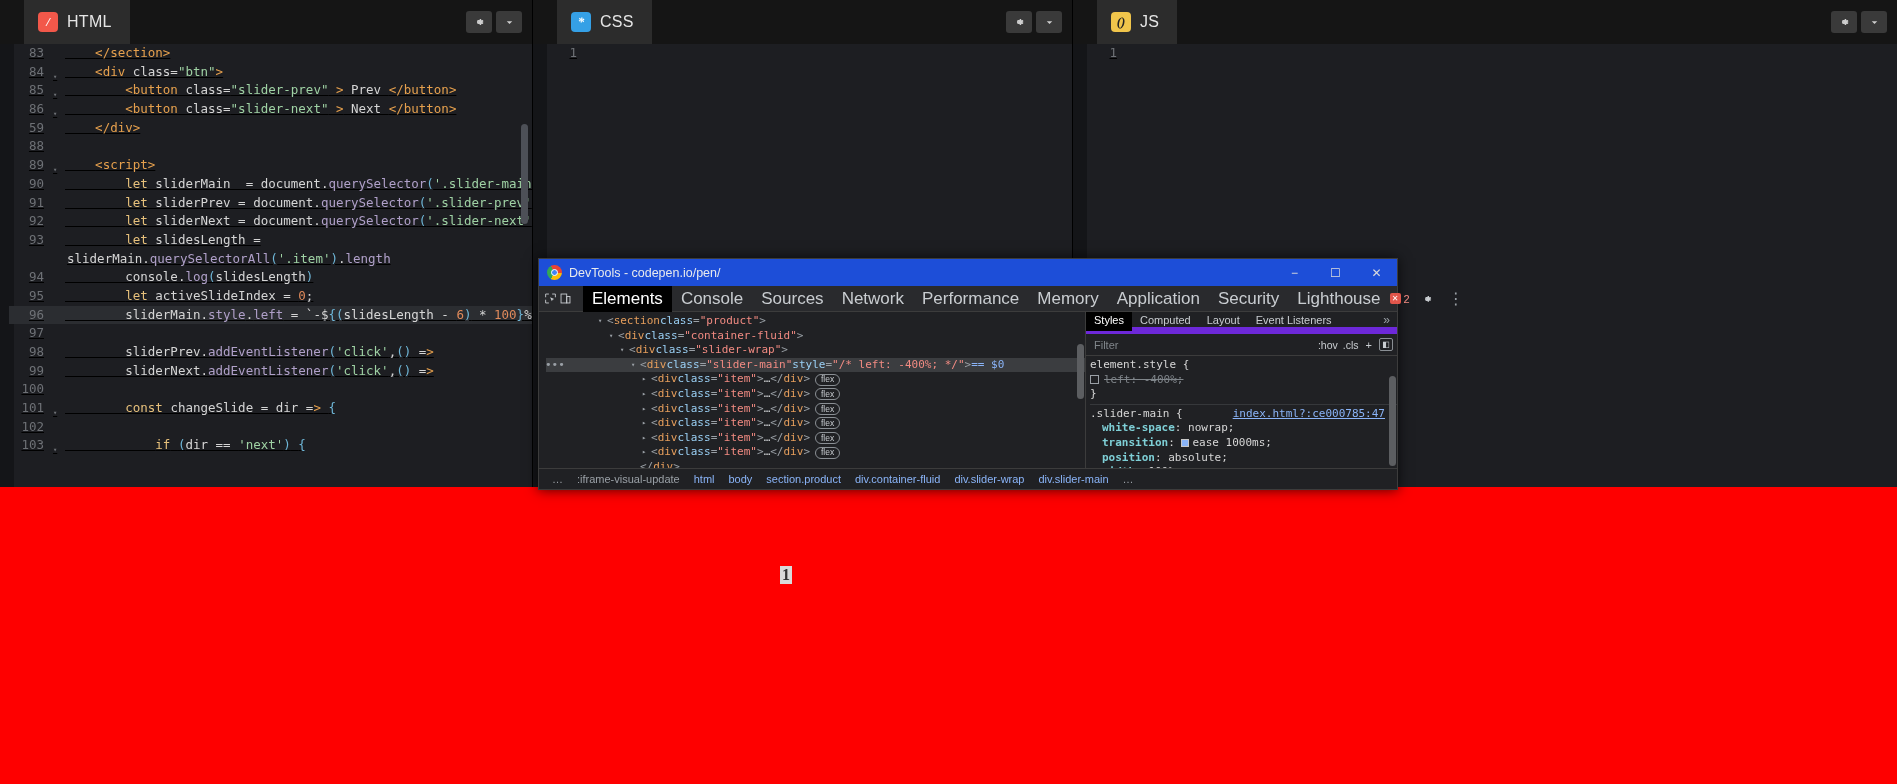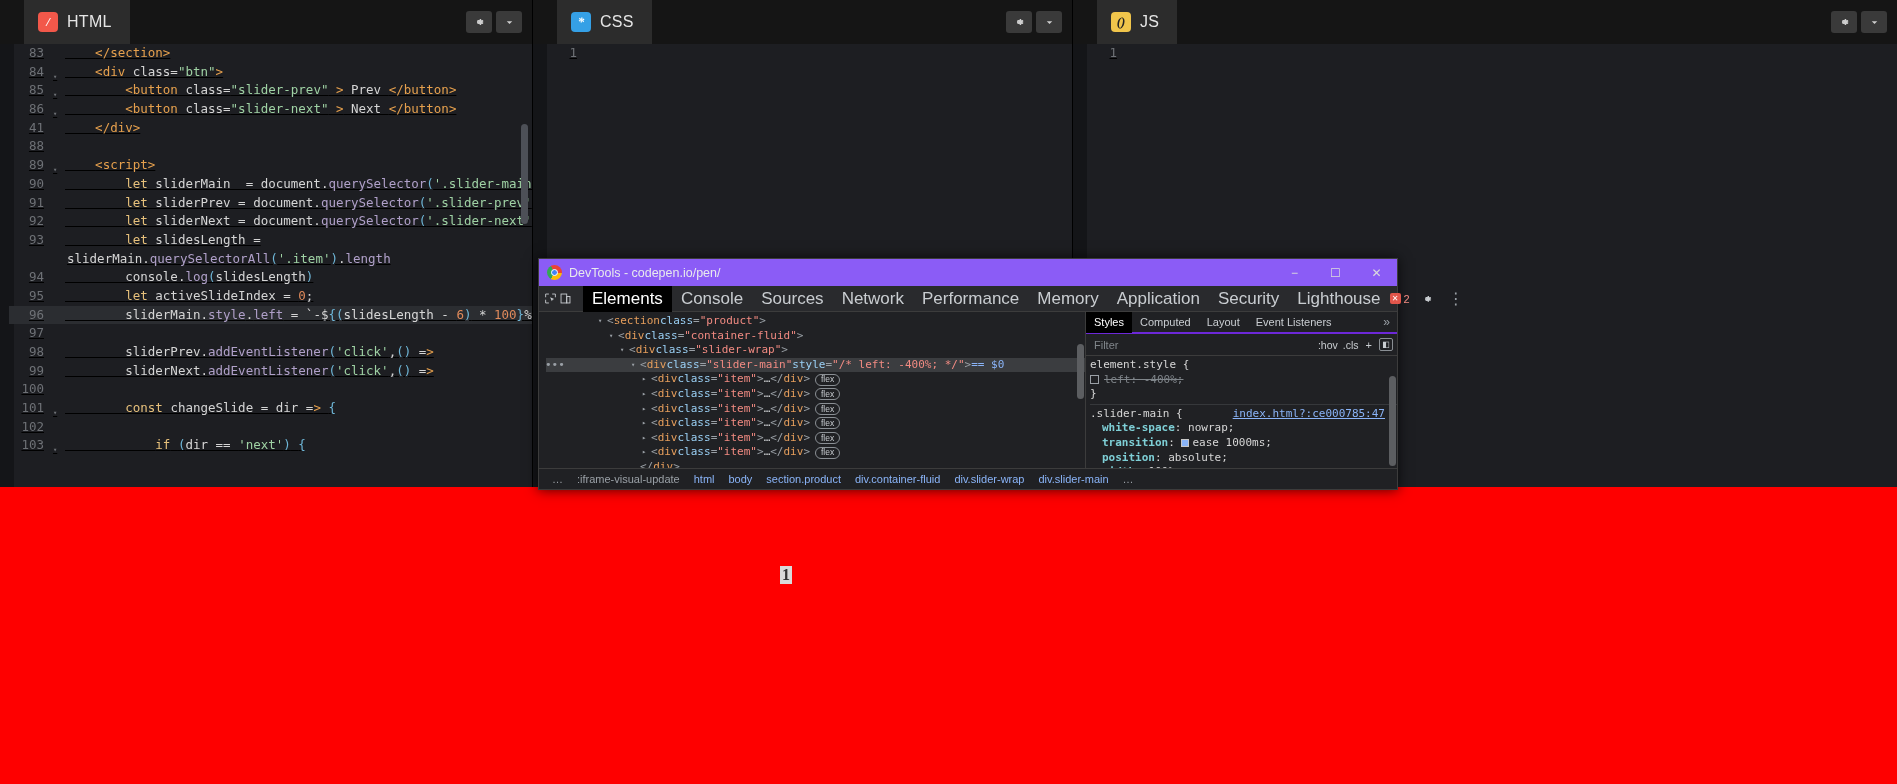--- a/index.html
+++ b/index.html
@@ -101,21 +101,21 @@
 
   
   .devtools {
     position:absolute; left:538px; top:258px; width:860px; height:232px;
     background:#202124; border:1px solid #3c3c3c;
     box-shadow:0 0 12px rgba(0,0,0,.7);
     display:flex; flex-direction:column;
     font-family:"Liberation Sans", sans-serif;
   }
   .dt-titlebar {
-    height:27px; background:#8b5cf6; display:flex; align-items:center;
+    height:27px; background:#1d4ed8; display:flex; align-items:center;
     padding-left:8px; position:relative; flex:0 0 27px;
   }
   .chrome-logo {
     width:15px; height:15px; border-radius:50%;
     background:
       conic-gradient(from -30deg, #ea4335 0deg 120deg, #fbbc05 120deg 240deg, #34a853 240deg 360deg);
     position:relative; margin-right:7px;
   }
   .chrome-logo::after {
     content:""; position:absolute; left:4px; top:4px; width:7px; height:7px;
@@ -182,21 +182,21 @@
 
   .dom-scroll {
     position:absolute; right:1px; width:7px; background:#5c5e61; border-radius:4px;
   }
 
   .styles-pane {
     width:312px; background:#202124; border-left:1px solid #3c3c3c;
     display:flex; flex-direction:column; min-height:0;
   }
   .st-tabbar {
-    height:22px; display:flex; align-items:center; border-bottom:2px solid #6d28d9;
+    height:22px; display:flex; align-items:center; border-bottom:7px solid #6d28d9;
     flex:0 0 22px;
   }
   .st-tab { padding:0 8px; height:22px; display:flex; align-items:center;
     color:#c9cdd1; font-size:11px; }
   .st-tab.active { background:#000; color:#fff; }
   .st-more { margin-left:auto; color:#9aa0a6; padding:0 7px; font-size:12px; }
 
   .st-filterbar {
     height:22px; display:flex; align-items:center; border-bottom:1px solid #3c3c3c;
     padding:0 4px; gap:5px; flex:0 0 22px;
@@ -271,21 +271,21 @@
           </span>
         </div>
       </div>
       <div class="code-area">
         <div class="gutter-edge"></div>
         <div class="code-lines" id="html-lines">
             <div class="cl"><span class="lnum">83</span><span class="fold"></span><span class="ctext">    <span class="t-tag">&lt;/section</span><span class="t-tag">&gt;</span></span></div>
             <div class="cl"><span class="lnum">84</span><span class="fold">▾</span><span class="ctext">    <span class="t-tag">&lt;div</span> class=<span class="t-str">"btn"</span><span class="t-tag">&gt;</span></span></div>
             <div class="cl"><span class="lnum">85</span><span class="fold">▾</span><span class="ctext">        <span class="t-tag">&lt;button</span> class=<span class="t-str">"slider-prev"</span> <span class="t-tag">&gt;</span> Prev <span class="t-tag">&lt;/button</span><span class="t-tag">&gt;</span></span></div>
             <div class="cl"><span class="lnum">86</span><span class="fold">▾</span><span class="ctext">        <span class="t-tag">&lt;button</span> class=<span class="t-str">"slider-next"</span> <span class="t-tag">&gt;</span> Next <span class="t-tag">&lt;/button</span><span class="t-tag">&gt;</span></span></div>
-            <div class="cl"><span class="lnum">41</span><span class="fold"></span><span class="ctext">    <span class="t-tag">&lt;/div</span><span class="t-tag">&gt;</span></span></div>
+            <div class="cl"><span class="lnum">59</span><span class="fold"></span><span class="ctext">    <span class="t-tag">&lt;/div</span><span class="t-tag">&gt;</span></span></div>
             <div class="cl"><span class="lnum">88</span><span class="fold"></span><span class="ctext"></span></div>
             <div class="cl"><span class="lnum">89</span><span class="fold">▾</span><span class="ctext">    <span class="t-tag">&lt;script</span><span class="t-tag">&gt;</span></span></div>
             <div class="cl"><span class="lnum">90</span><span class="fold"></span><span class="ctext">        <span class="t-kw">let</span> sliderMain  = document.<span class="t-prop">querySelector</span><span class="t-paren">(</span><span class="t-str"><span class="t-str">'.slider-main'</span></span><span class="t-paren">)</span></span></div>
             <div class="cl"><span class="lnum">91</span><span class="fold"></span><span class="ctext">        <span class="t-kw">let</span> sliderPrev = document.<span class="t-prop">querySelector</span><span class="t-paren">(</span><span class="t-str"><span class="t-str">'.slider-prev'</span></span><span class="t-paren">)</span></span></div>
             <div class="cl"><span class="lnum">92</span><span class="fold"></span><span class="ctext">        <span class="t-kw">let</span> sliderNext = document.<span class="t-prop">querySelector</span><span class="t-paren">(</span><span class="t-str"><span class="t-str">'.slider-next'</span></span><span class="t-paren">)</span></span></div>
             <div class="cl"><span class="lnum">93</span><span class="fold"></span><span class="ctext">        <span class="t-kw">let</span> slidesLength =</span></div>
             <div class="cl"><span class="wrapline">sliderMain.<span class="t-prop">querySelectorAll</span><span class="t-paren">(</span><span class="t-str"><span class="t-str">'.item'</span></span><span class="t-paren">)</span>.<span class="t-prop">length</span></span></div>
             <div class="cl"><span class="lnum">94</span><span class="fold"></span><span class="ctext">        console.<span class="t-prop">log</span><span class="t-paren">(</span>slidesLength<span class="t-paren">)</span></span></div>
             <div class="cl"><span class="lnum">95</span><span class="fold"></span><span class="ctext">        <span class="t-kw">let</span> activeSlideIndex = <span class="t-num">0</span>;</span></div>
             <div class="cl hl-line"><span class="lnum">96</span><span class="fold"></span><span class="ctext">        sliderMain.<span class="t-prop">style</span>.<span class="t-prop">left</span> = `-$<span class="t-paren">{</span><span class="t-paren">(</span>slidesLength - <span class="t-num">6</span><span class="t-paren">)</span> * <span class="t-num">100</span><span class="t-paren">}</span>%`</span></div>

